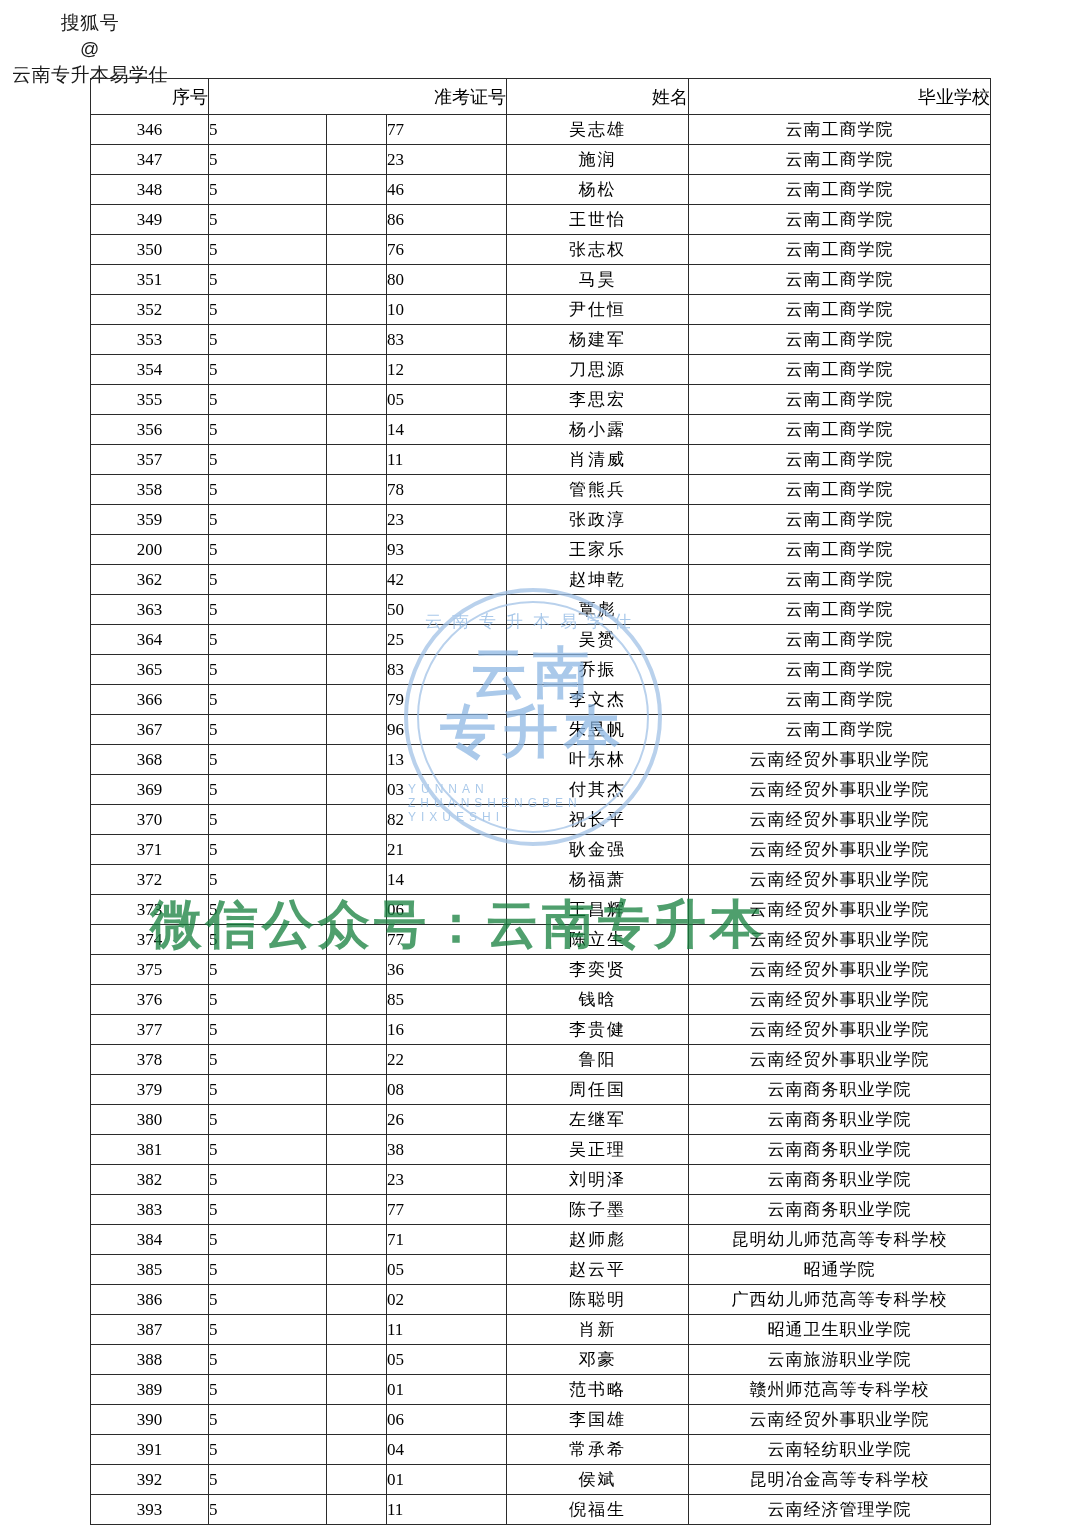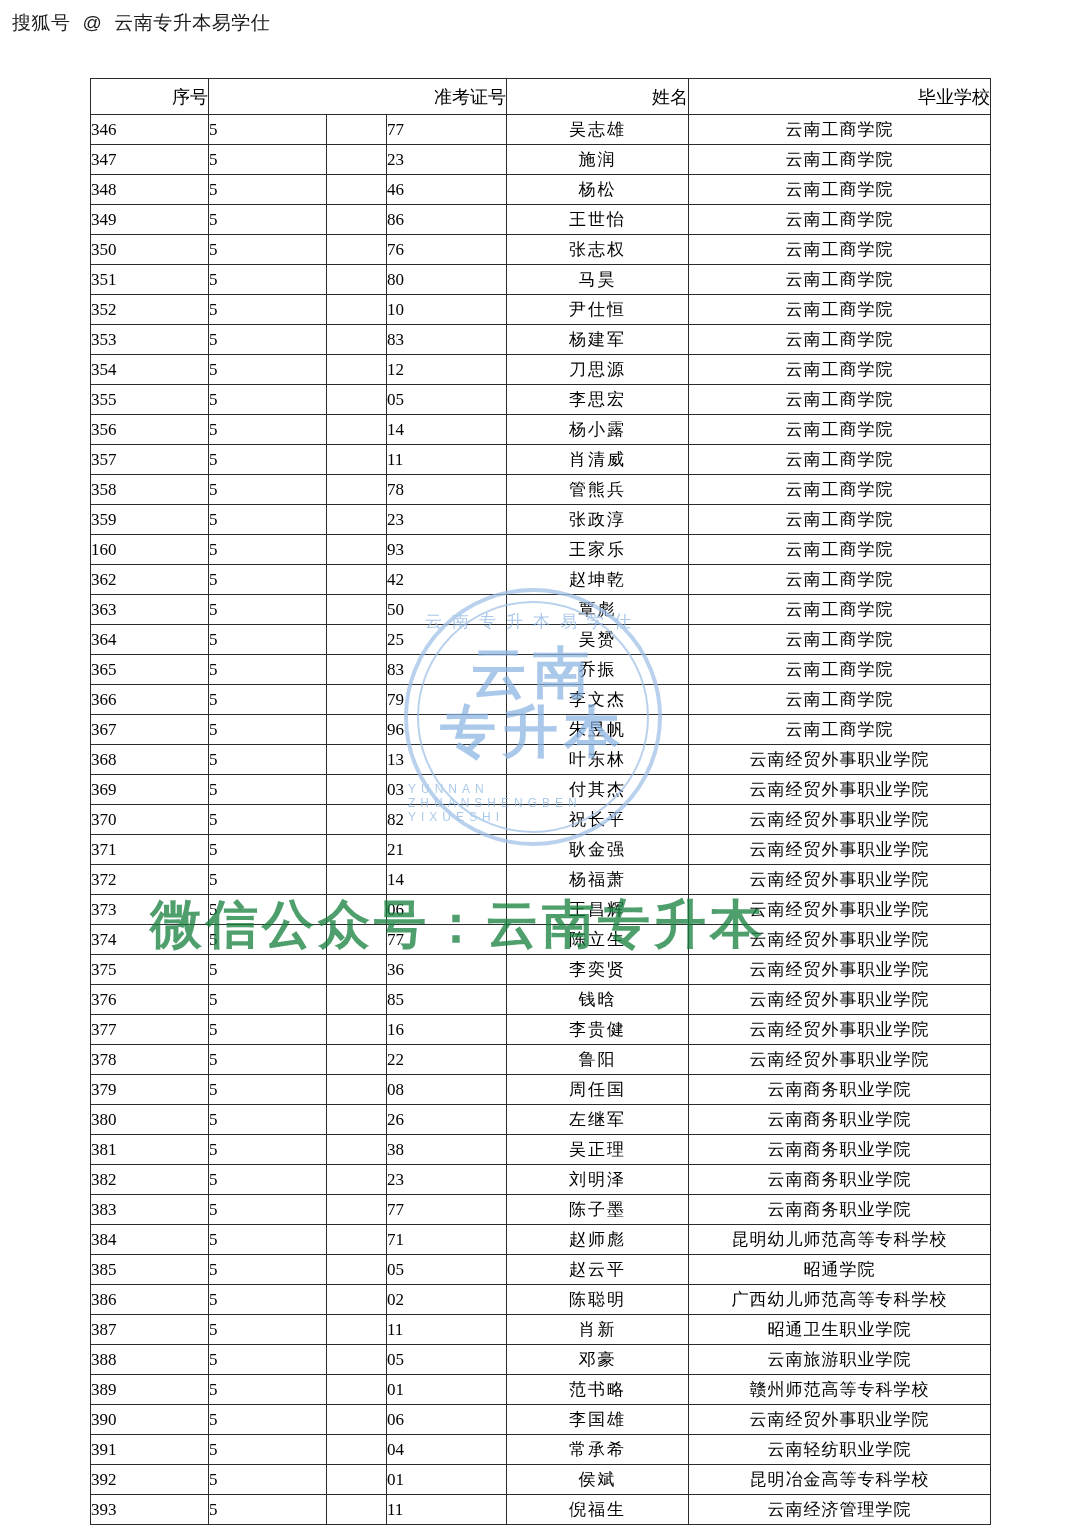--- a/index.html
+++ b/index.html
@@ -16,25 +16,26 @@
     overflow: hidden;
   }
 
   
   .brand-bar {
     position: absolute;
     top: 10px;
     left: 12px;
     display: flex;
     align-items: center;
-    gap: 12px;
+    gap: 2px;
     font-family: "Liberation Sans", "DejaVu Sans", sans-serif;
     font-size: 19px;
     color: #1b1b1b;
     letter-spacing: 0.5px;
+    flex-direction: column;
   }
   .brand-bar .at {
     font-weight: normal;
   }
 
   
   .table-wrap {
     position: absolute;
     top: 78px;
     left: 90px;
@@ -63,20 +64,21 @@
   }
   
   col.c-idx    { width: 118px; }
   col.c-tkt-a  { width: 118px; }
   col.c-tkt-b  { width: 60px; }
   col.c-tkt-c  { width: 120px; }
   col.c-name   { width: 182px; }
   col.c-school { width: 302px; }
 
   td.idx {
+    text-align: center;
   }
   
   td.tkt-a {
     text-align: left;
     padding-left: 14px;
     border-right: none;
   }
   td.tkt-gap {
     border-left: none;
     border-right: none;
@@ -300,21 +302,21 @@
         </tr>
         <tr>
           <td class="idx">359</td>
           <td class="tkt-a">5</td>
           <td class="tkt-gap"></td>
           <td class="tkt-b">23</td>
           <td class="name">张政淳</td>
           <td class="school">云南工商学院</td>
         </tr>
         <tr>
-          <td class="idx">160</td>
+          <td class="idx">200</td>
           <td class="tkt-a">5</td>
           <td class="tkt-gap"></td>
           <td class="tkt-b">93</td>
           <td class="name">王家乐</td>
           <td class="school">云南工商学院</td>
         </tr>
         <tr>
           <td class="idx">362</td>
           <td class="tkt-a">5</td>
           <td class="tkt-gap"></td>

